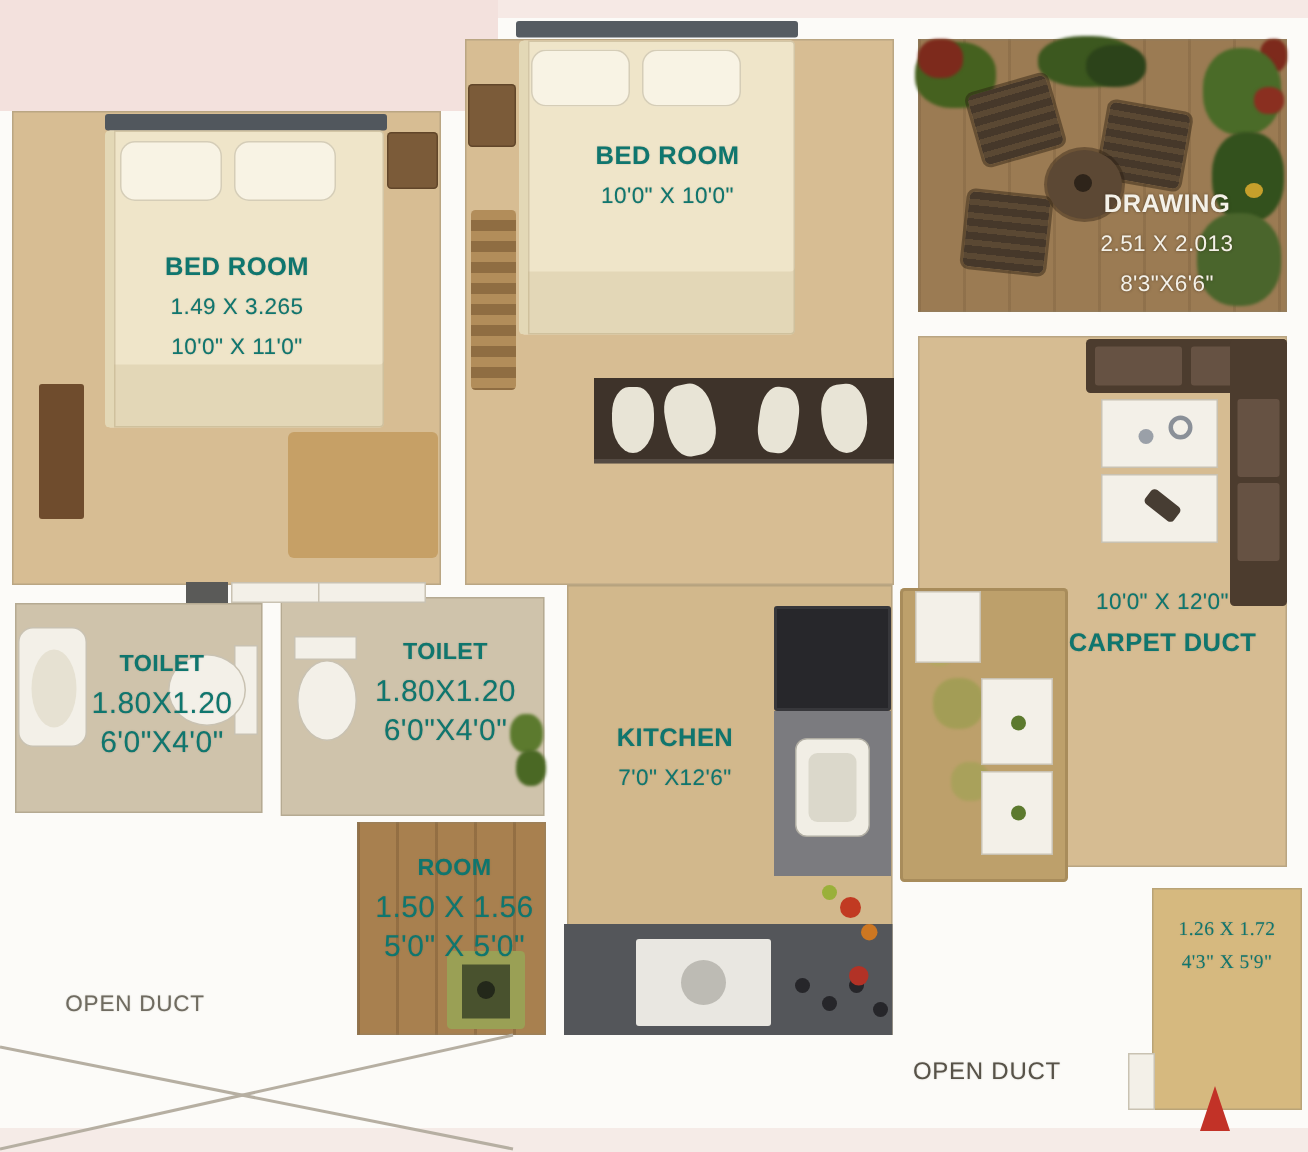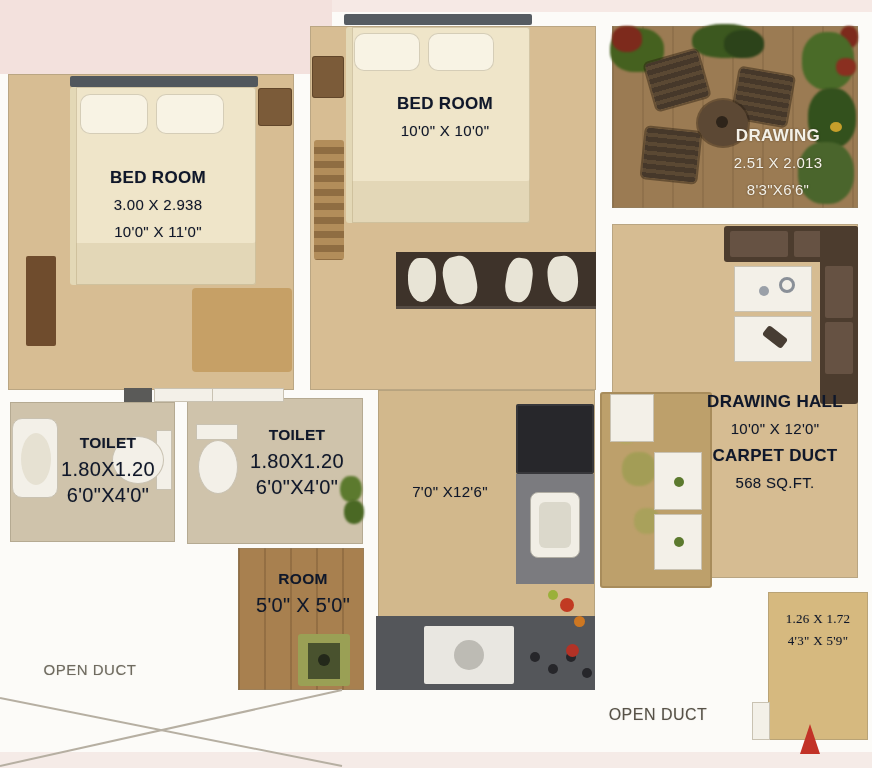--- a/index.html
+++ b/index.html
@@ -1,20 +1,20 @@
 <!DOCTYPE html>
 <html><head>
 <meta charset="utf-8">
 <style>
   html,body{margin:0;padding:0;background:#e9e2dc;}
   .canvas{position:relative;width:872px;height:768px;overflow:hidden;
           background:#f6ece7;font-family:"Liberation Sans",sans-serif;}
   .abs{position:absolute;}
   .floor{position:absolute;box-shadow:inset 0 0 0 1px rgba(140,128,105,.38);}
-  .lbl{position:absolute;text-align:center;color:#0f172a;letter-spacing:.3px;
+  .lbl{position:absolute;text-align:center;color:#0f766e;letter-spacing:.3px;
        text-shadow:0 0 1px rgba(90,84,66,.35);z-index:6;}
   .lbl .nm{font-size:17px;line-height:27px;display:block;font-weight:bold;}
   .lbl .dm{font-size:15px;line-height:27px;display:block;}
   .lbl.small .nm{font-size:15.5px;line-height:26px;}
   .lbl.small .dm{font-size:20px;line-height:26px;}
   .white{position:absolute;background:#f3f0e8;border:1px solid #c9c2b2;box-sizing:border-box;}
   .pillow{position:absolute;background:#f8f3e4;border-radius:10px;
           box-shadow:inset 0 0 0 1px rgba(150,135,100,.35);}
   .bed{position:absolute;background:#efe5c9;border-radius:3px;
        box-shadow:inset 0 -42px 0 rgba(198,178,138,.28), inset 0 0 0 1px rgba(160,140,100,.35);
@@ -164,21 +164,21 @@
   <div class="white" style="left:752px;top:702px;width:18px;height:38px;"></div>
   <div class="tri" style="left:800px;top:724px;"></div>
 
   <svg class="abs" style="left:0;top:686px;width:344px;height:82px;" viewBox="0 0 344 82">
     <line x1="0" y1="12" x2="342" y2="80" stroke="#b6afa2" stroke-width="2"></line>
     <line x1="0" y1="80" x2="342" y2="4" stroke="#b6afa2" stroke-width="2"></line>
   </svg>
 
   <div class="lbl" style="left:58px;top:164px;width:200px;">
     <span class="nm">BED ROOM</span>
-    <span class="dm">3.00 X 2.938</span>
+    <span class="dm">1.49 X 3.265</span>
     <span class="dm">10'0" X 11'0"</span>
   </div>
 
   <div class="lbl" style="left:345px;top:90px;width:200px;">
     <span class="nm">BED ROOM</span>
     <span class="dm">10'0" X 10'0"</span>
   </div>
 
   <div class="lbl" style="left:692px;top:122px;width:172px;color:#f4f1e8;text-shadow:0 0 2px rgba(50,35,20,.6);">
     <span class="nm">DRAWING</span>
@@ -192,33 +192,33 @@
     <span class="dm">6'0"X4'0"</span>
   </div>
 
   <div class="lbl small" style="left:217px;top:422px;width:160px;">
     <span class="nm">TOILET</span>
     <span class="dm">1.80X1.20</span>
     <span class="dm">6'0"X4'0"</span>
   </div>
 
   <div class="lbl" style="left:358px;top:478px;width:184px;">
+    <span class="nm">KITCHEN</span>
     <span class="dm">7'0" X12'6"</span>
   </div>
 
   <div class="lbl small" style="left:233px;top:566px;width:140px;">
     <span class="nm">ROOM</span>
+    <span class="dm">1.50 X 1.56</span>
     <span class="dm">5'0" X 5'0"</span>
   </div>
 
   <div class="lbl" style="left:686px;top:388px;width:178px;">
-    <span class="nm">DRAWING HALL</span>
     <span class="dm">10'0" X 12'0"</span>
     <span class="nm">CARPET DUCT</span>
-    <span class="dm">568 SQ.FT.</span>
   </div>
 
   <div class="lbl" style="left:764px;top:608px;width:108px;font-family:Liberation Serif, serif;">
     <span class="dm" style="font-size:13px;line-height:22px;">1.26 X 1.72</span>
     <span class="dm" style="font-size:13px;line-height:22px;">4'3" X 5'9"</span>
   </div>
 
   <div class="lbl" style="left:34px;top:660px;width:112px;color:#6f6b60;letter-spacing:.5px;">
     <span class="dm" style="font-size:15px;line-height:20px;">OPEN DUCT</span>
   </div>

